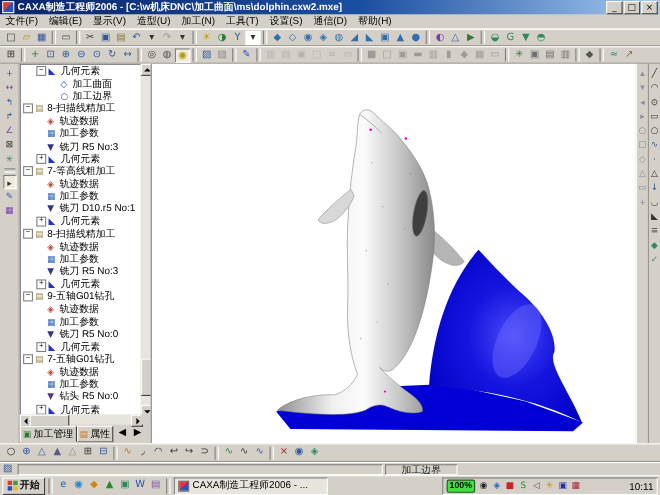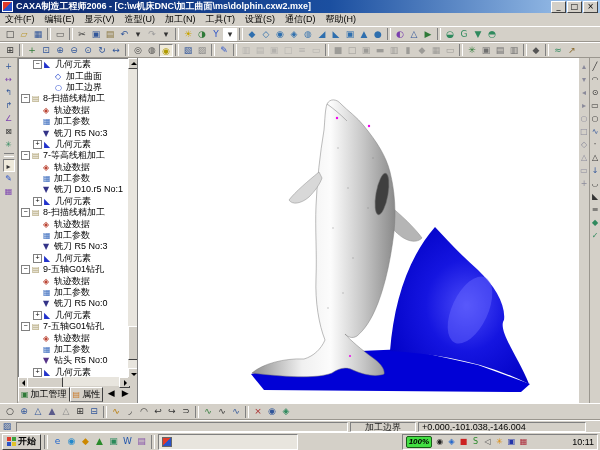--- a/index.html
+++ b/index.html
@@ -108,21 +108,21 @@
   #quicklaunch .tbb{width:13px;height:13px;font-size:9px;}
   #taskbtn{display:inline-flex;align-items:center;height:14px;width:132px;padding:0 3px;gap:3px;font-size:9px;
            border-top:1px solid #808080;border-left:1px solid #808080;border-bottom:1px solid #fff;
            border-right:1px solid #fff;background:#e8e5de;flex:none;overflow:hidden;white-space:nowrap;}
   #task-ico{width:8px;height:8px;flex:none;
             background:linear-gradient(135deg,#e03a2a 0 45%,#2a52c8 45% 100%);border:1px solid #666;}
   #tray{margin-left:auto;display:flex;align-items:center;height:14px;padding:0 3px;gap:2px;
         border-top:1px solid #808080;border-left:1px solid #808080;border-bottom:1px solid #fff;
         border-right:1px solid #fff;flex:none;}
   #battery{background:#43e043;border:1px solid #1a5a1a;border-radius:2px;font-size:8px;font-weight:bold;
-           padding:0 2px;color:#000;line-height:10px;font-style:italic;}
+           padding:0 2px;color:#000;line-height:10px;}
   #tray .tbb{width:11px;height:12px;line-height:12px;font-size:8px;}
   #clock{font-size:9px;padding-left:3px;color:#000;margin-left:38px;}
 </style>
 </head>
 <body>
 
 <div id="screen">
 
   <div id="titlebar">
     <span id="app-icon"></span>
@@ -524,21 +524,20 @@
       <span class="tbb" style="color: rgb(49, 86, 154);">◉</span>
       <span class="tbb" style="color: rgb(47, 138, 94);">◈</span>
     </div>
 
   <div id="statusbar">
     <span id="sb-icons">
         <span class="tbb" style="color: rgb(49, 86, 154);">▨</span>
       </span>
     <span id="sb-cmd" class="sunk"></span>
     <span id="sb-tool" class="sunk">加工边界</span>
-    <span id="sb-coords" class="sunk">+0.000,-101.038,-146.004</span>
   </div>
 
   <div id="taskbar">
     <span id="startbtn" class="raise">
       <span class="winflag">
           <i></i>
           <i></i>
           <i></i>
           <i></i>
         </span>
@@ -550,20 +549,21 @@
         <span class="tbb" style="color: rgb(34, 136, 204);">◉</span>
         <span class="tbb" style="color: rgb(204, 136, 0);">◆</span>
         <span class="tbb" style="color: rgb(42, 138, 42);">▲</span>
         <span class="tbb" style="color: rgb(42, 138, 90);">▣</span>
         <span class="tbb" style="color: rgb(34, 85, 170);">W</span>
         <span class="tbb" style="color: rgb(136, 85, 170);">▤</span>
       </span>
     <span class="tsep"></span>
     <span id="taskbtn">
       <span id="task-ico"></span>
+      <span>CAXA制造工程师2006 - ...</span>
     </span>
     <span id="tray">
       <span id="battery">100%</span>
       <span style="display:flex;gap:1px;">
           <span class="tbb" style="color: rgb(34, 34, 34);">◉</span>
           <span class="tbb" style="color: rgb(34, 102, 204);">◈</span>
           <span class="tbb" style="color: rgb(204, 34, 34);">■</span>
           <span class="tbb" style="color: rgb(42, 138, 42);">S</span>
           <span class="tbb" style="color: rgb(85, 85, 85);">◁</span>
           <span class="tbb" style="color: rgb(221, 136, 0);">✳</span>

